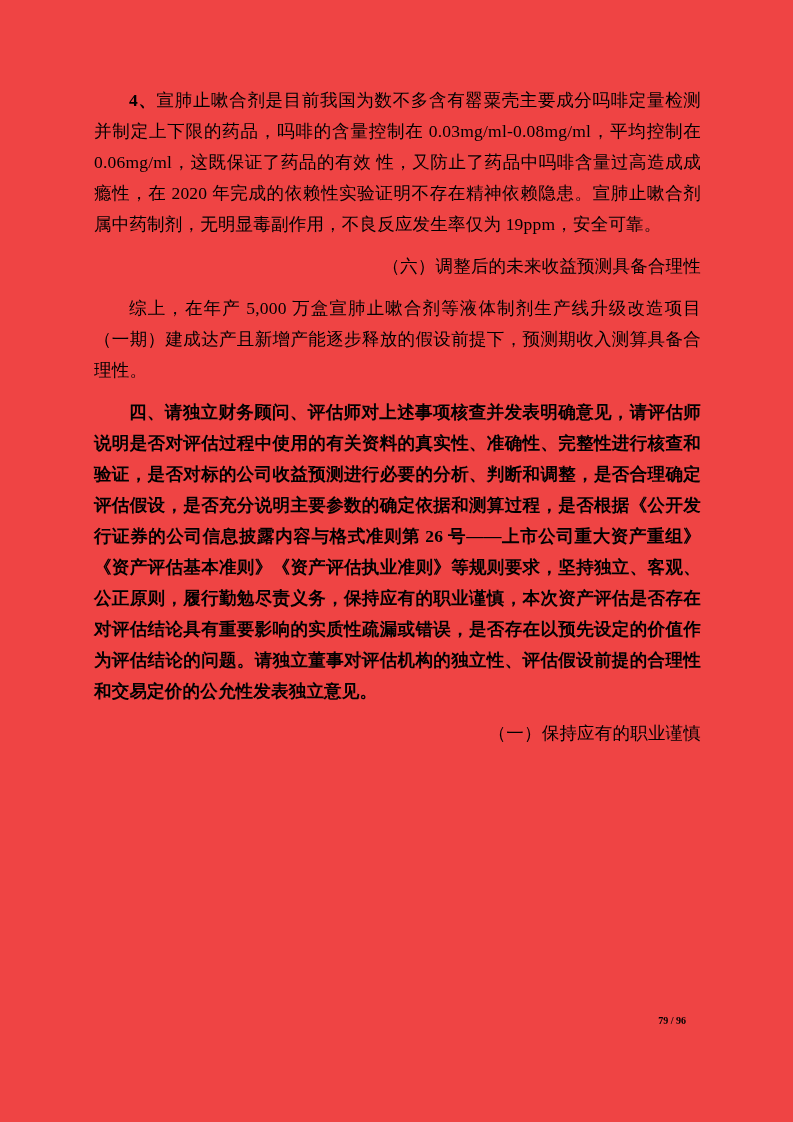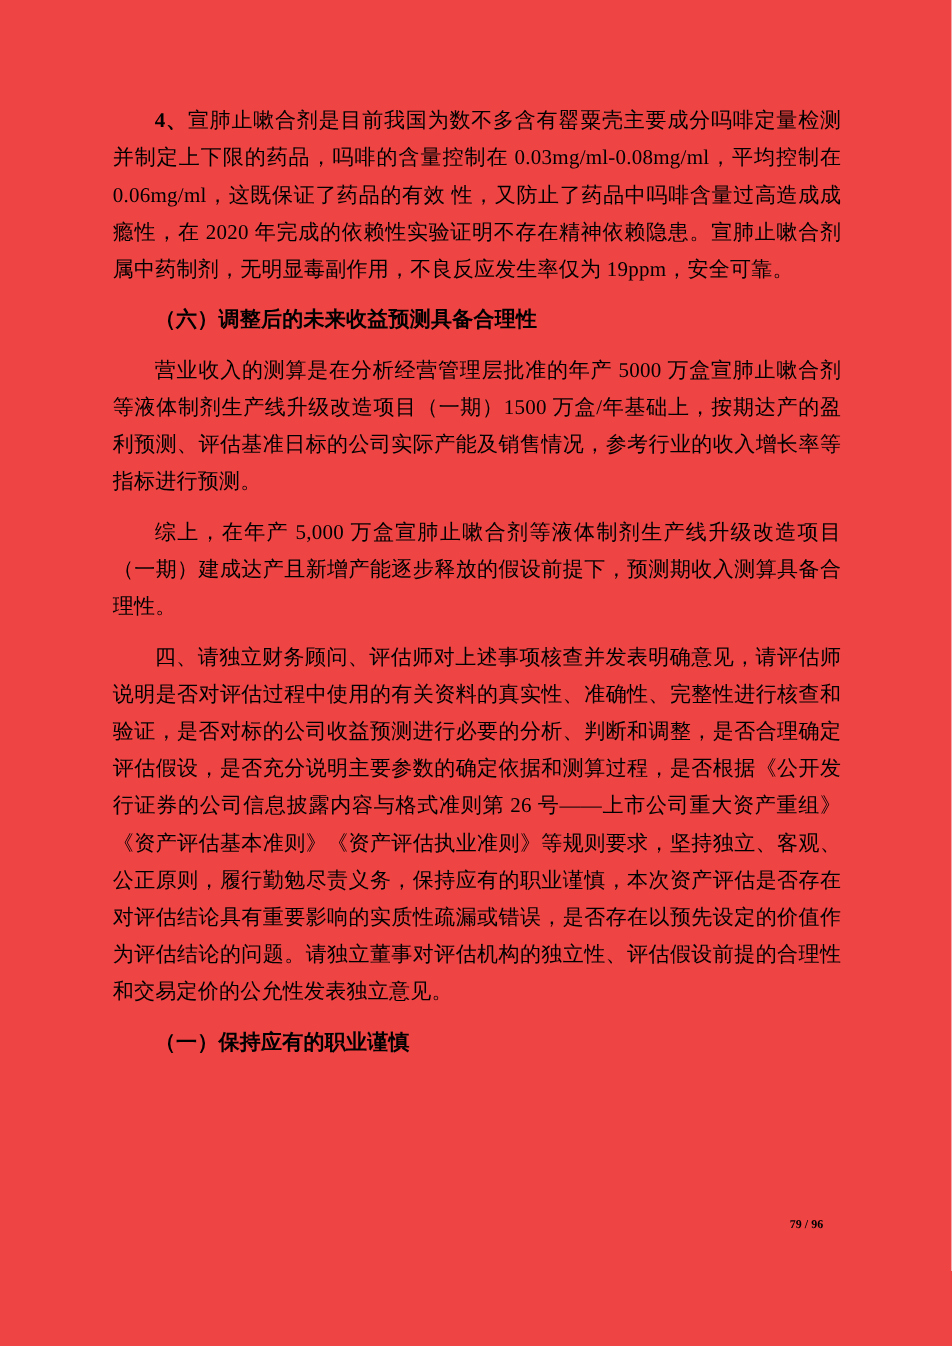--- a/index.html
+++ b/index.html
@@ -30,26 +30,26 @@
     text-align: justify;
     letter-spacing: 0.2px;
   }
   .content > :first-child {
     margin-top: 0;
   }
   .para {
     text-indent: 2em;
   }
   .para.bold {
-    font-weight: normal;
+    font-weight: bold;
   }
   .heading {
-    font-weight: bold;
+    font-weight: normal;
     text-indent: 2em;
-    text-align: left;
+    text-align: right;
   }
   .list-num {
     font-weight: bold;
   }
   .footer {
     position: absolute;
     top: 1015px;
     right: 107px;
     font-size: 10px;
     font-weight: bold;
@@ -59,21 +59,20 @@
 </head>
 <body>
 
 <div class="page">
   <div class="content">
 
     <p class="para"><span class="list-num">4、</span><span>宣肺止嗽合剂是目前我国为数不多含有罂粟壳主要成分吗啡定量检测并制定上下限的药品，吗啡的含量控制在 0.03mg/ml-0.08mg/ml，平均控制在 0.06mg/ml，这既保证了药品的有效 性，又防止了药品中吗啡含量过高造成成瘾性，在 2020 年完成的依赖性实验证明不存在精神依赖隐患。宣肺止嗽合剂属中药制剂，无明显毒副作用，不良反应发生率仅为 19ppm，安全可靠。</span></p>
 
     <p class="heading">（六）调整后的未来收益预测具备合理性</p>
 
-    <p class="para">营业收入的测算是在分析经营管理层批准的年产 5000 万盒宣肺止嗽合剂等液体制剂生产线升级改造项目（一期）1500 万盒/年基础上，按期达产的盈利预测、评估基准日标的公司实际产能及销售情况，参考行业的收入增长率等指标进行预测。</p>
 
     <p class="para">综上，在年产 5,000 万盒宣肺止嗽合剂等液体制剂生产线升级改造项目（一期）建成达产且新增产能逐步释放的假设前提下，预测期收入测算具备合理性。</p>
 
     <p class="para bold">四、请独立财务顾问、评估师对上述事项核查并发表明确意见，请评估师说明是否对评估过程中使用的有关资料的真实性、准确性、完整性进行核查和验证，是否对标的公司收益预测进行必要的分析、判断和调整，是否合理确定评估假设，是否充分说明主要参数的确定依据和测算过程，是否根据《公开发行证券的公司信息披露内容与格式准则第 26 号——上市公司重大资产重组》《资产评估基本准则》《资产评估执业准则》等规则要求，坚持独立、客观、公正原则，履行勤勉尽责义务，保持应有的职业谨慎，本次资产评估是否存在对评估结论具有重要影响的实质性疏漏或错误，是否存在以预先设定的价值作为评估结论的问题。请独立董事对评估机构的独立性、评估假设前提的合理性和交易定价的公允性发表独立意见。</p>
 
     <p class="heading">（一）保持应有的职业谨慎</p>
 
 
   </div>
 

